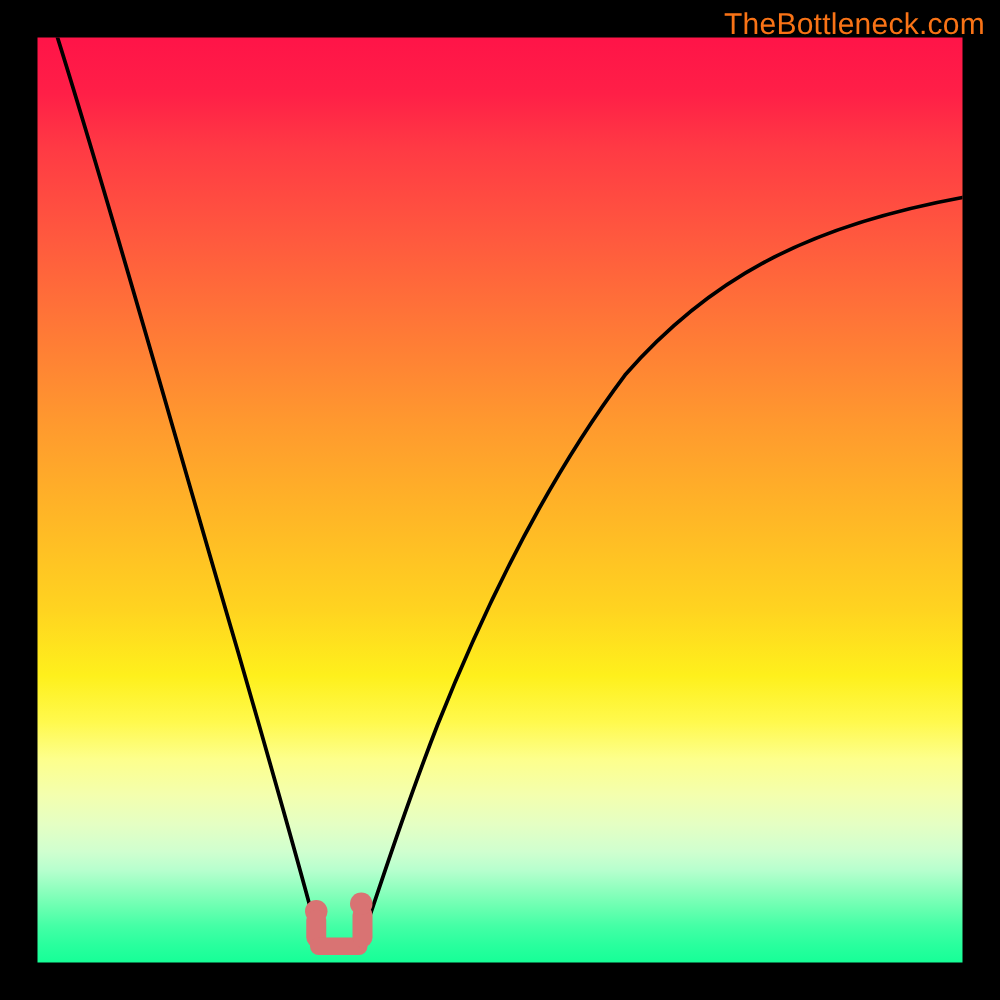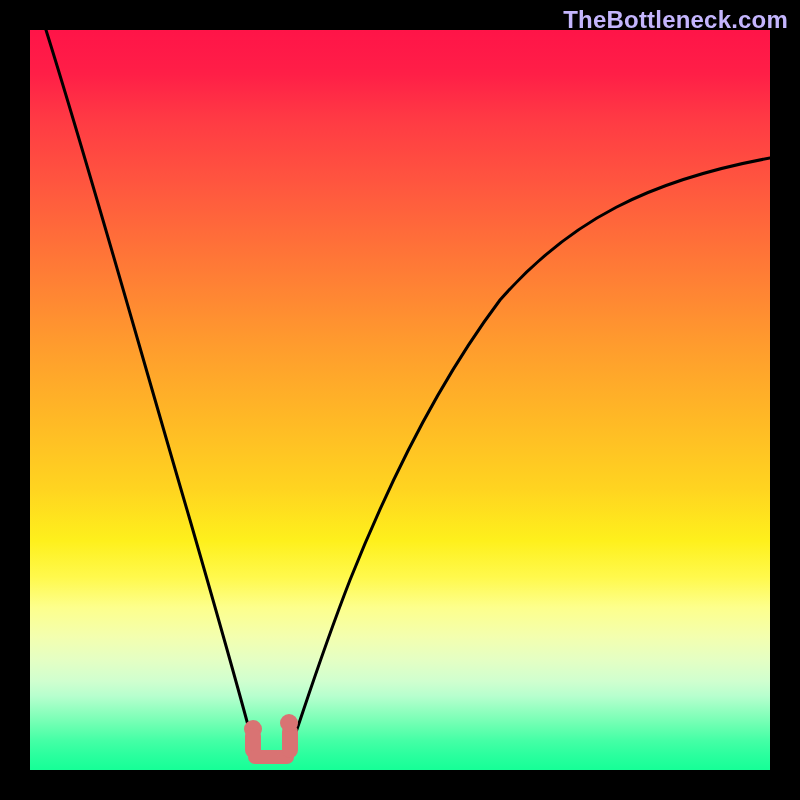--- a/index.html
+++ b/index.html
@@ -8,23 +8,23 @@
     height: 800px;
     background: #000;
     position: relative;
     font-family: Arial, sans-serif;
     overflow: hidden;
   }
   .watermark {
     position: absolute;
     top: 6px;
     right: 12px;
-    color: #c4b5fd;
+    color: #f97316;
     font-size: 24px;
-    font-weight: 700;
+    font-weight: 400;
     z-index: 10;
     letter-spacing: 0.2px;
   }
   .plot-area {
     position: absolute;
     left: 30px;
     top: 30px;
     width: 740px;
     height: 740px;
     background: linear-gradient(to bottom,

